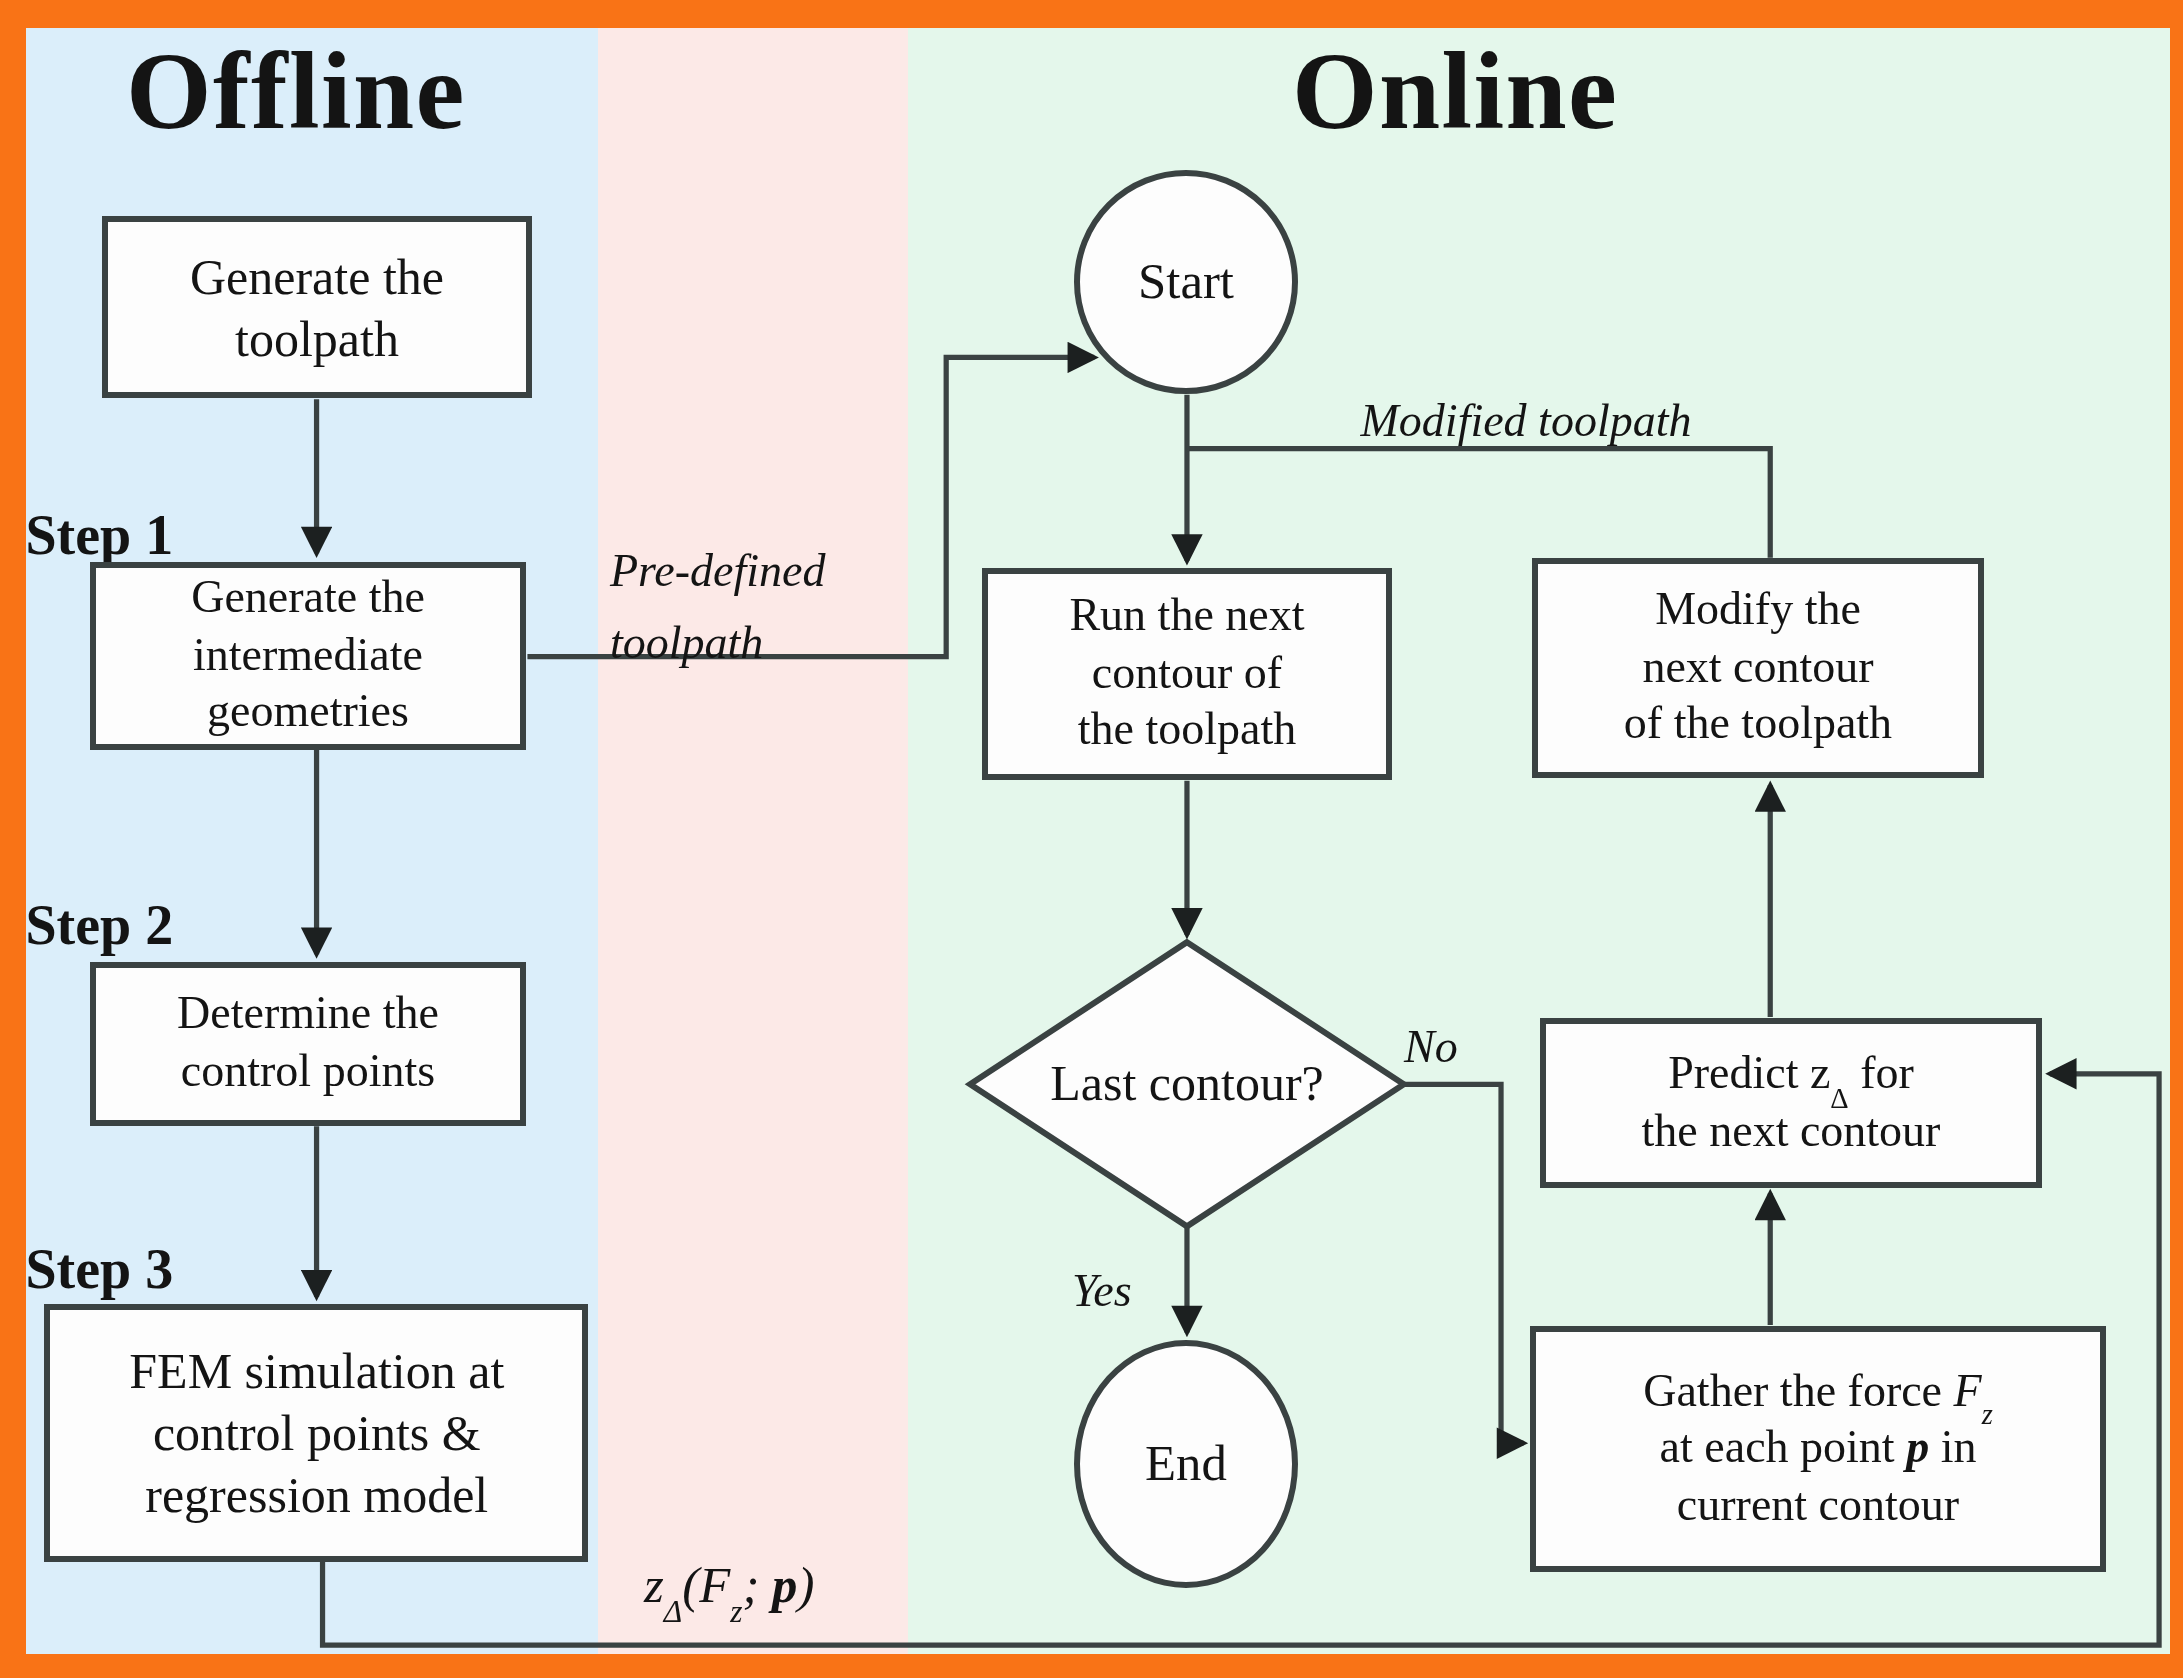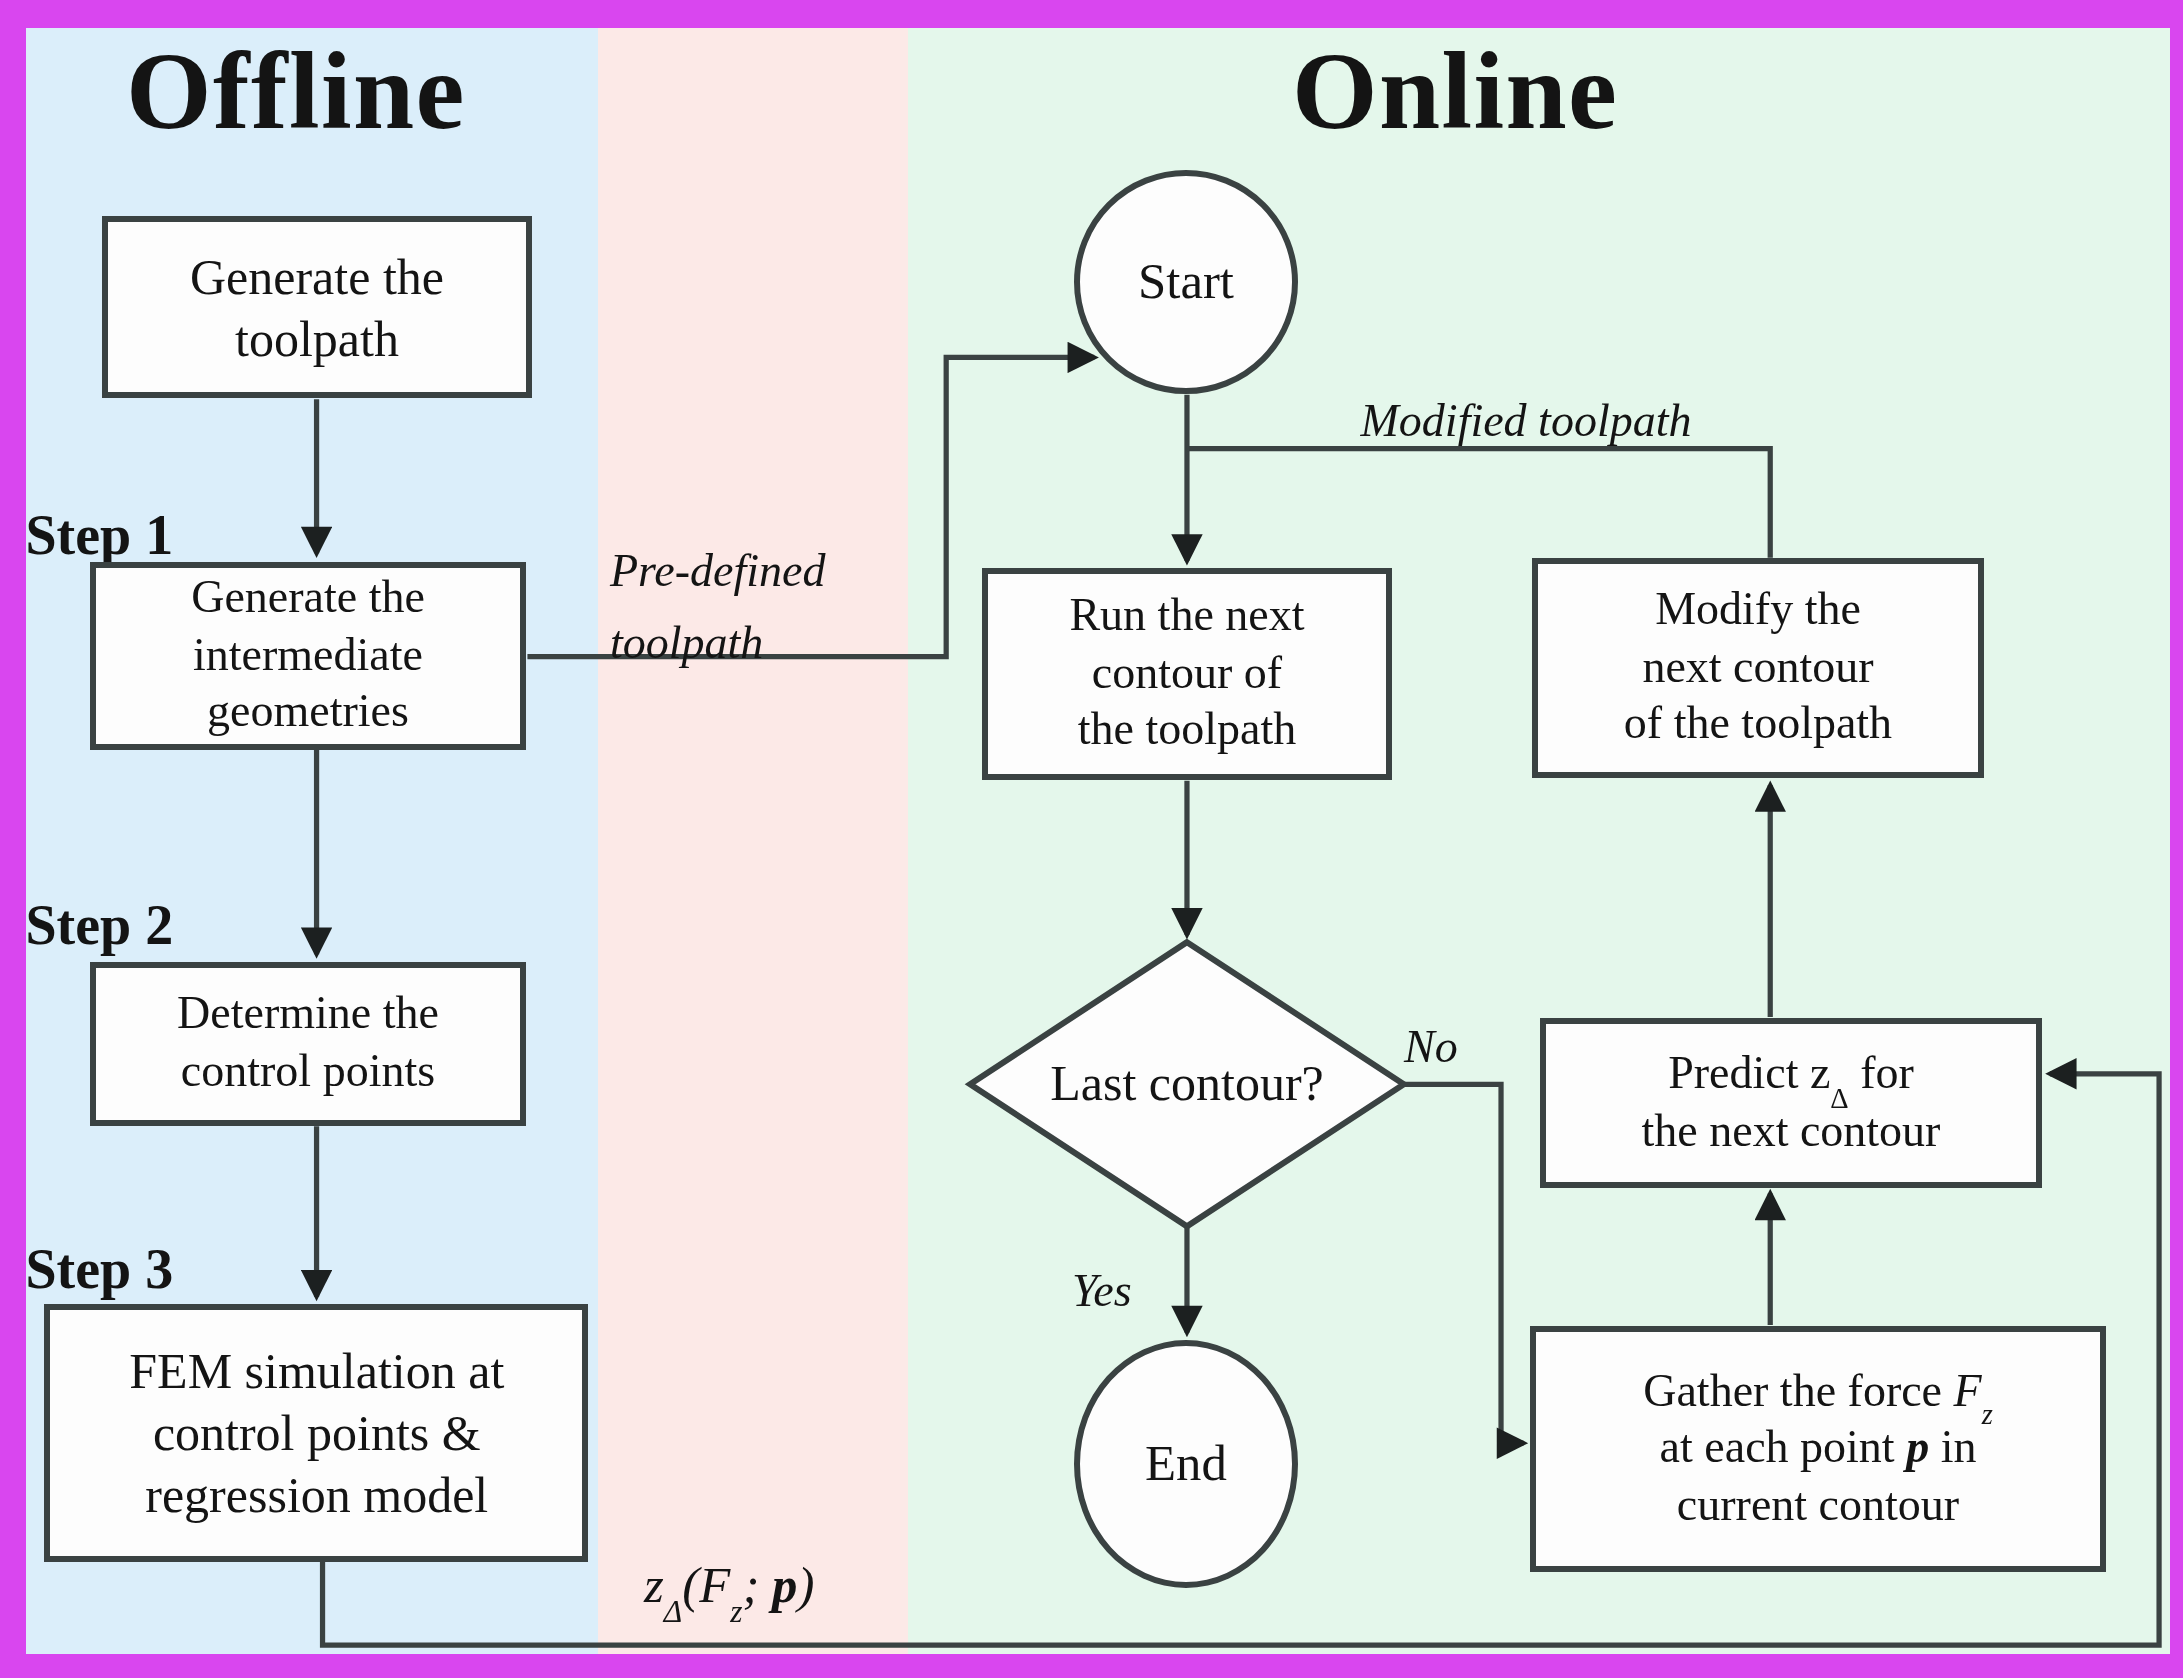--- a/index.html
+++ b/index.html
@@ -1,16 +1,16 @@
 <!DOCTYPE html>
 <html style="font-size:12px"><head>
 <meta charset="utf-8">
 <style>
   html,body{margin:0;padding:0;background:#ffffff;}
-  #viewport{position:relative;width:2183px;height:1678px;overflow:hidden;background:#d946ef;}
+  #viewport{position:relative;width:2183px;height:1678px;overflow:hidden;background:#f97316;}
   .stage{
     position:absolute;left:0;top:0;width:1092px;height:839px;
     transform:scale(2);transform-origin:0 0;
     font-family:"Liberation Serif", serif;color:#141414;
   }
   .panel{position:absolute;top:14.2px;height:813px;z-index:1;}
   .panel-offline{left:12.7px;width:287px;background:#dbeefa;}
   .panel-transfer{left:299px;width:155px;background:#fce9e7;}
   .panel-online{left:454px;width:631px;background:#e4f7eb;}
   .zone-title{position:absolute;z-index:3;font-weight:bold;font-size:55px;line-height:1;letter-spacing:0.7px;}

